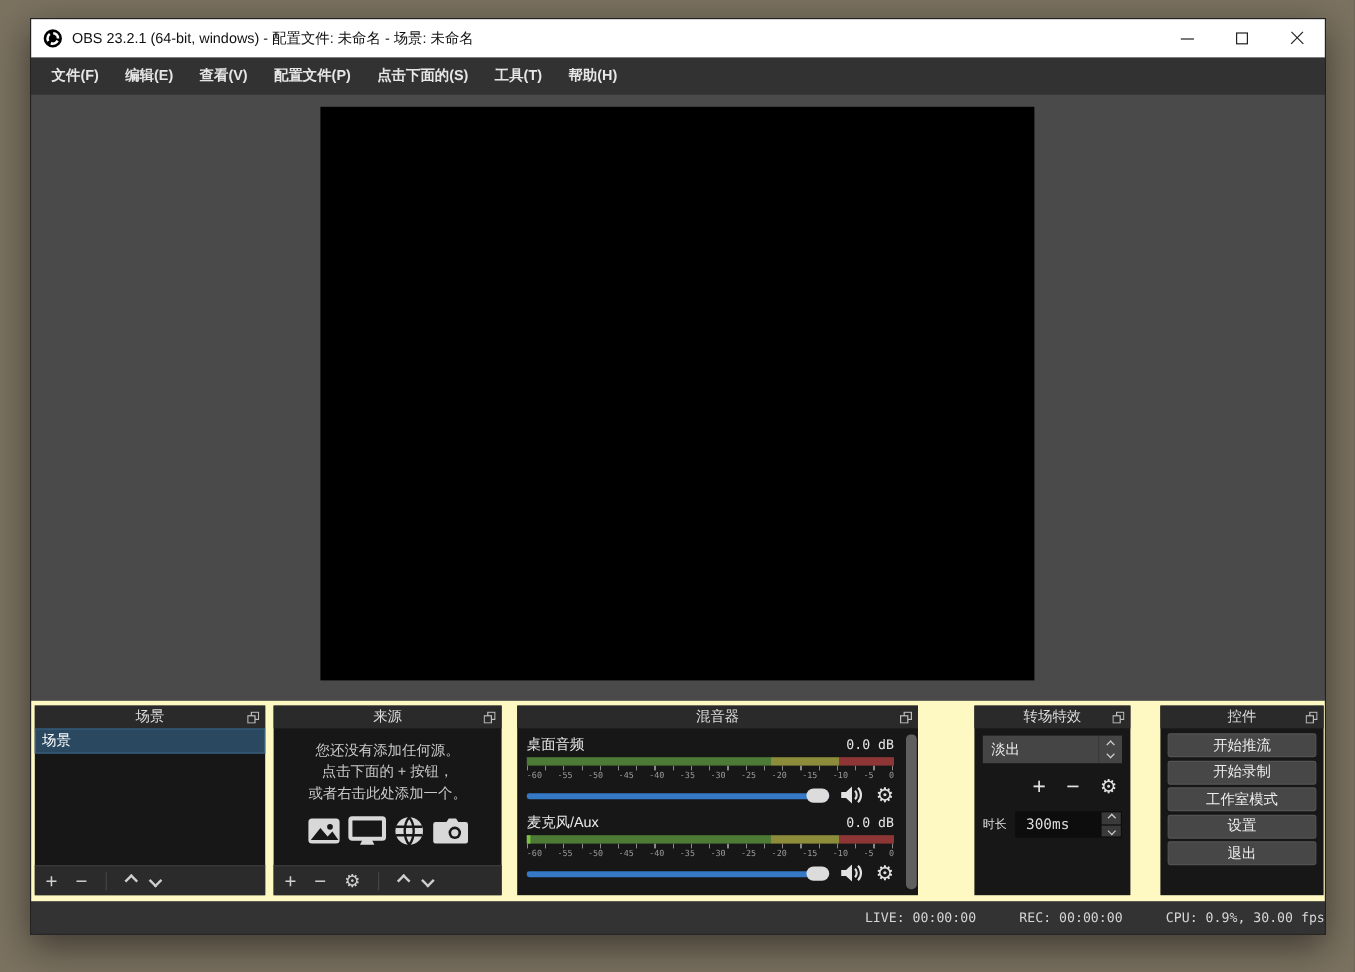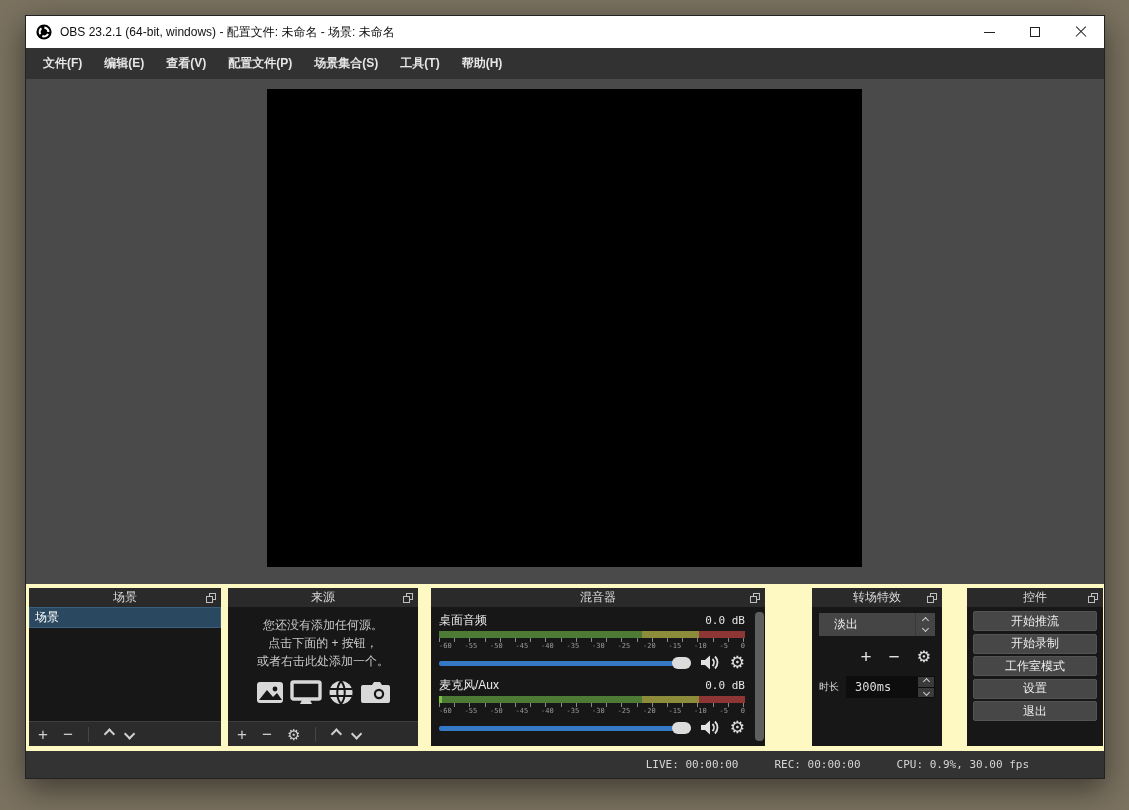--- a/index.html
+++ b/index.html
@@ -69,37 +69,37 @@
   .ticks { display:flex; justify-content:space-between; color:#9a9a9a; font-size:7px; font-family:"DejaVu Sans Mono", monospace; line-height:8px; }
   .slider-row { display:flex; align-items:center; gap:9px; margin:4px 0 6px 0; }
   .slider { flex:1; position:relative; height:14px; }
   .slider-track { position:absolute; left:0; right:0; top:5px; height:5px; background:#3478c6; border-radius:2px; }
   .slider-handle { position:absolute; right:0; top:1px; width:19px; height:12px; background:#dcdcdc; border-radius:6px; }
   .mix-gear { font-size:17px; color:#e2e2e2; line-height:1; }
   .mix-scroll { position:absolute; right:1px; top:5px; bottom:5px; width:9px; }
   .mix-thumb { width:9px; height:100%; background:#5f5f5f; border-radius:4px; }
   
   .trans-body { padding:6px 7px 0 7px; }
-  .combo { height:23px; background:#454545; border-radius:0; display:flex; align-items:center; padding-left:15px; font-size:12px; color:#eeeeee; position:relative; }
+  .combo { height:23px; background:#454545; border-radius:0; display:flex; align-items:center; padding-left:7px; font-size:12px; color:#eeeeee; position:relative; }
   .combo-spin { margin-left:auto; width:20px; height:100%; border-left:1px solid #383838; display:flex; flex-direction:column; align-items:center; justify-content:center; gap:3px; }
   .chev-s { width:5px; height:5px; border-left:1.5px solid #cfcfcf; border-bottom:1.5px solid #cfcfcf; display:inline-block; }
   .chev-s.up { transform:rotate(135deg); } .chev-s.down { transform:rotate(-45deg); }
   .trans-icons { display:flex; justify-content:flex-end; align-items:center; gap:17px; margin:11px 4px 10px 0; color:#e2e2e2; }
   .ti-txt { font-size:19px; line-height:1; }
   .ti-gear { font-size:16px; line-height:1; }
   .dur-row { display:flex; align-items:center; gap:7px; }
   .dur-label { font-size:10px; color:#dddddd; }
   .spin { flex:1; height:22px; background:#0d0d0d; display:flex; align-items:center; padding-left:9px; color:#dddddd; font-size:12px; position:relative; font-family:"DejaVu Sans Mono", monospace; }
   .spin-btns { position:absolute; right:0; top:0; bottom:0; width:18px; display:flex; flex-direction:column; gap:1px; padding:1px; }
   .spin-btn { flex:1; background:#3a3a3a; display:flex; align-items:center; justify-content:center; }
   
   .ctl-body { padding:4px 6px; }
   .ctl-btn { width:100%; height:20px; margin-bottom:2.5px; background:#474747; border:1px solid #535353; border-radius:2px; color:#ededed; font-size:12px; display:flex; align-items:center; justify-content:center; font-family:"Liberation Sans", sans-serif; }
   
-  .statusbar { flex:0 0 27px; background:#333333; display:flex; align-items:center; justify-content:flex-end; gap:36px; padding-right:75px; font-family:"DejaVu Sans Mono", monospace; font-size:11px; color:#d6d6d6; }
+  .statusbar { flex:0 0 27px; background:#333333; display:flex; align-items:center; justify-content:flex-end; gap:36px; font-family:"DejaVu Sans Mono", monospace; font-size:11px; color:#d6d6d6; }
 </style>
 </head>
 <body>
 
 <div class="window">
 
   <div class="titlebar">
     <svg width="16" height="16" viewBox="0 0 16 16">
       <circle cx="8" cy="8" r="7.6" fill="#000"></circle>
       <g stroke="#fff" stroke-width="2.1" fill="none">
@@ -122,21 +122,21 @@
           </span>
         </div>
     </div>
   </div>
 
   <div class="menubar">
     <span class="menu-item">文件(F)</span>
     <span class="menu-item">编辑(E)</span>
     <span class="menu-item">查看(V)</span>
     <span class="menu-item">配置文件(P)</span>
-    <span class="menu-item">场景集合(S)</span>
+    <span class="menu-item">点击下面的(S)</span>
     <span class="menu-item">工具(T)</span>
     <span class="menu-item">帮助(H)</span>
   </div>
 
   <div class="preview">
     <div class="canvas"></div>
   </div>
 
   <div class="dock">
 

